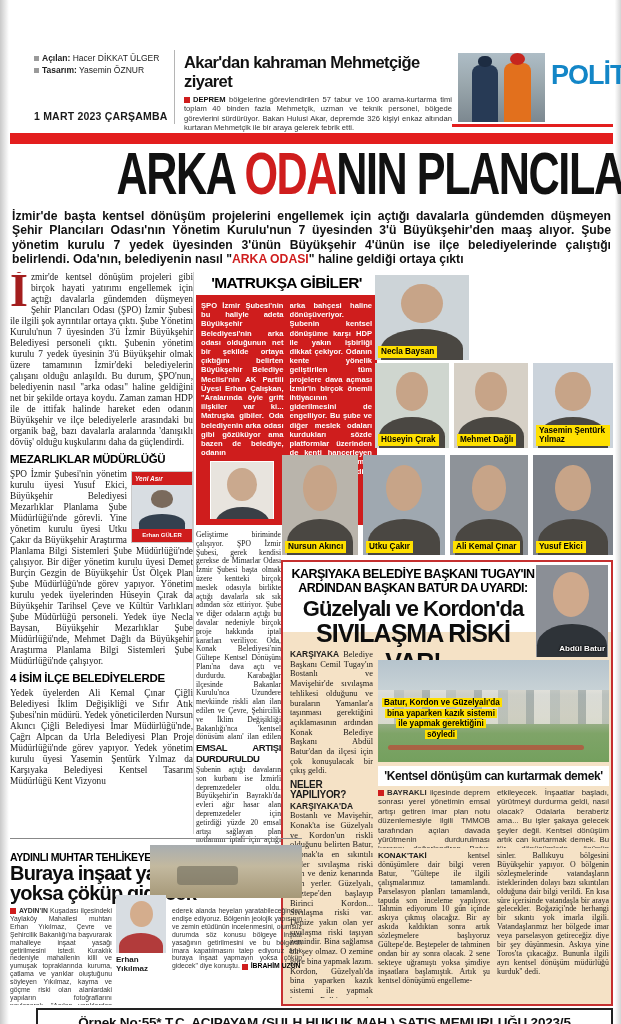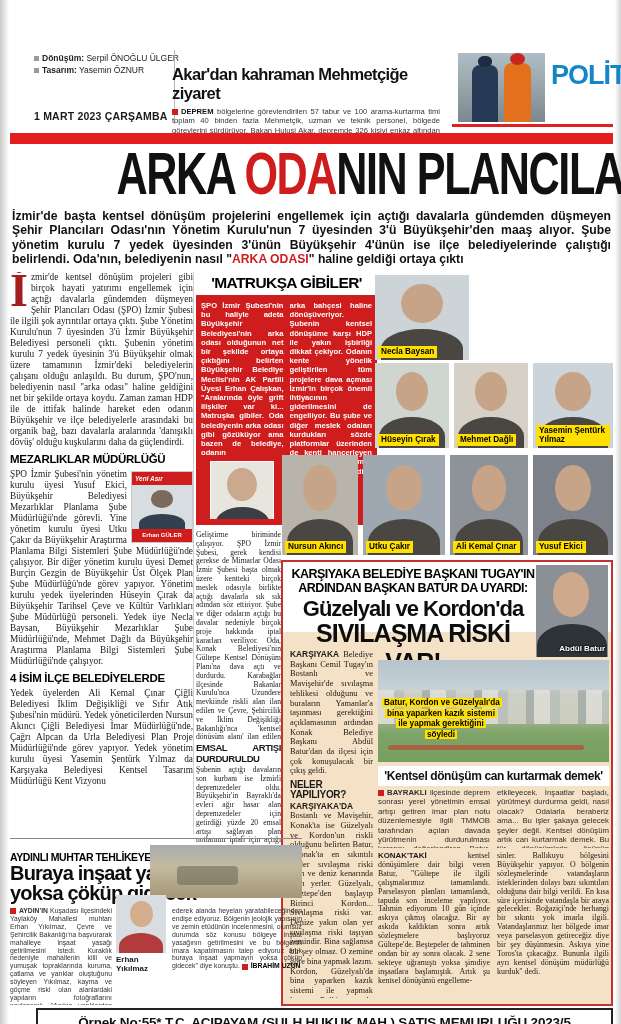--- a/index.html
+++ b/index.html
@@ -15,21 +15,21 @@
     background:linear-gradient(270deg,#d5d5d5,#fdfdfd); }
   .red { color:#cf1d1d; }
   .sq { display:inline-block; width:6px; height:6px; background:#cf1d1d; margin-right:3px; vertical-align:middle; }
   .sqg { display:inline-block; width:5px; height:5px; background:#9a9a9a; margin-right:3px; vertical-align:middle; }
 
   
   .editors { position:absolute; left:34px; top:52px; font-family:"Liberation Sans",sans-serif; font-size:8.5px; line-height:12px; color:#222; }
   .editors b { font-weight:bold; }
   .date { position:absolute; left:34px; top:110px; font-family:"Liberation Sans",sans-serif; font-weight:bold; font-size:10.5px; letter-spacing:0.2px; }
   .vrule-head { position:absolute; left:174px; top:50px; width:1px; height:74px; background:#b5b5b5; }
-  .brief { position:absolute; left:172px; top:53px; width:268px;margin-top:12px; }
+  .brief { position:absolute; left:184px; top:53px; width:268px; }
   .brief-title { font-family:"Liberation Sans",sans-serif; font-weight:bold; font-size:16.5px; letter-spacing:-0.6px; color:#111; }
   .brief-body { margin-top:4px; font-family:"Liberation Sans",sans-serif; font-size:7.6px; line-height:9.3px; text-align:justify; color:#333; }
   .brief-body b { color:#111; }
   .head-photo { position:absolute; left:458px; top:53px; width:87px; height:69px; overflow:hidden;
     background:linear-gradient(180deg,#aebdc6 0%,#9aa7ad 45%,#7c8890 100%); }
   .head-photo .fig-navy { position:absolute; left:14px; top:12px; width:26px; height:57px; background:#273a55; border-radius:8px 8px 0 0; }
   .head-photo .fig-navy::before { content:""; position:absolute; left:6px; top:-9px; width:14px; height:11px; background:#1d2c42; border-radius:45%; }
   .head-photo .fig-orange { position:absolute; left:46px; top:10px; width:27px; height:59px; background:#e2701d; border-radius:8px 8px 0 0; }
   .head-photo .fig-orange::before { content:""; position:absolute; left:6px; top:-10px; width:15px; height:12px; background:#c6261f; border-radius:50%; }
   .politik { position:absolute; left:551px; top:60px; font-family:"Liberation Sans",sans-serif; font-weight:bold; font-size:27px; letter-spacing:-1px; color:#1386c7; }
@@ -141,21 +141,21 @@
   .legal div { font-family:"Liberation Sans",sans-serif; font-weight:bold; font-size:13.5px; text-align:center; margin-top:5px; letter-spacing:-0.2px; color:#111; white-space:nowrap; }
 </style>
 </head>
 <body>
 
 <div class="page">
   <div class="edge-left"></div>
   <div class="edge-right"></div>
 
   <div class="editors">
-    <div><span class="sqg"></span><b>Dönüşüm:</b> <span>Serpil ÖNOĞLU ÜLGER</span></div>
+    <div><span class="sqg"></span><b>Açılan:</b> <span>Hacer DİKKAT ÜLGER</span></div>
     <div><span class="sqg"></span><b>Tasarım:</b> <span>Yasemin ÖZNUR</span></div>
   </div>
   <div class="date">1 MART 2023 ÇARŞAMBA</div>
   <div class="vrule-head"></div>
 
   <div class="brief">
     <div class="brief-title">Akar'dan kahraman Mehmetçiğe ziyaret</div>
     <div class="brief-body"><span class="sq"></span><b>DEPREM</b><span> bölgelerine görevlendirilen 57 tabur ve 100 arama-kurtarma timi toplam 40 binden fazla Mehmetçik, uzman ve teknik personel, bölgede görevlerini sürdürüyor. Bakan Hulusi Akar, depremde 326 kişiyi enkaz altından kurtaran Mehmetçik ile bir araya gelerek tebrik etti.</span></div>
   </div>
   <div class="head-photo">

